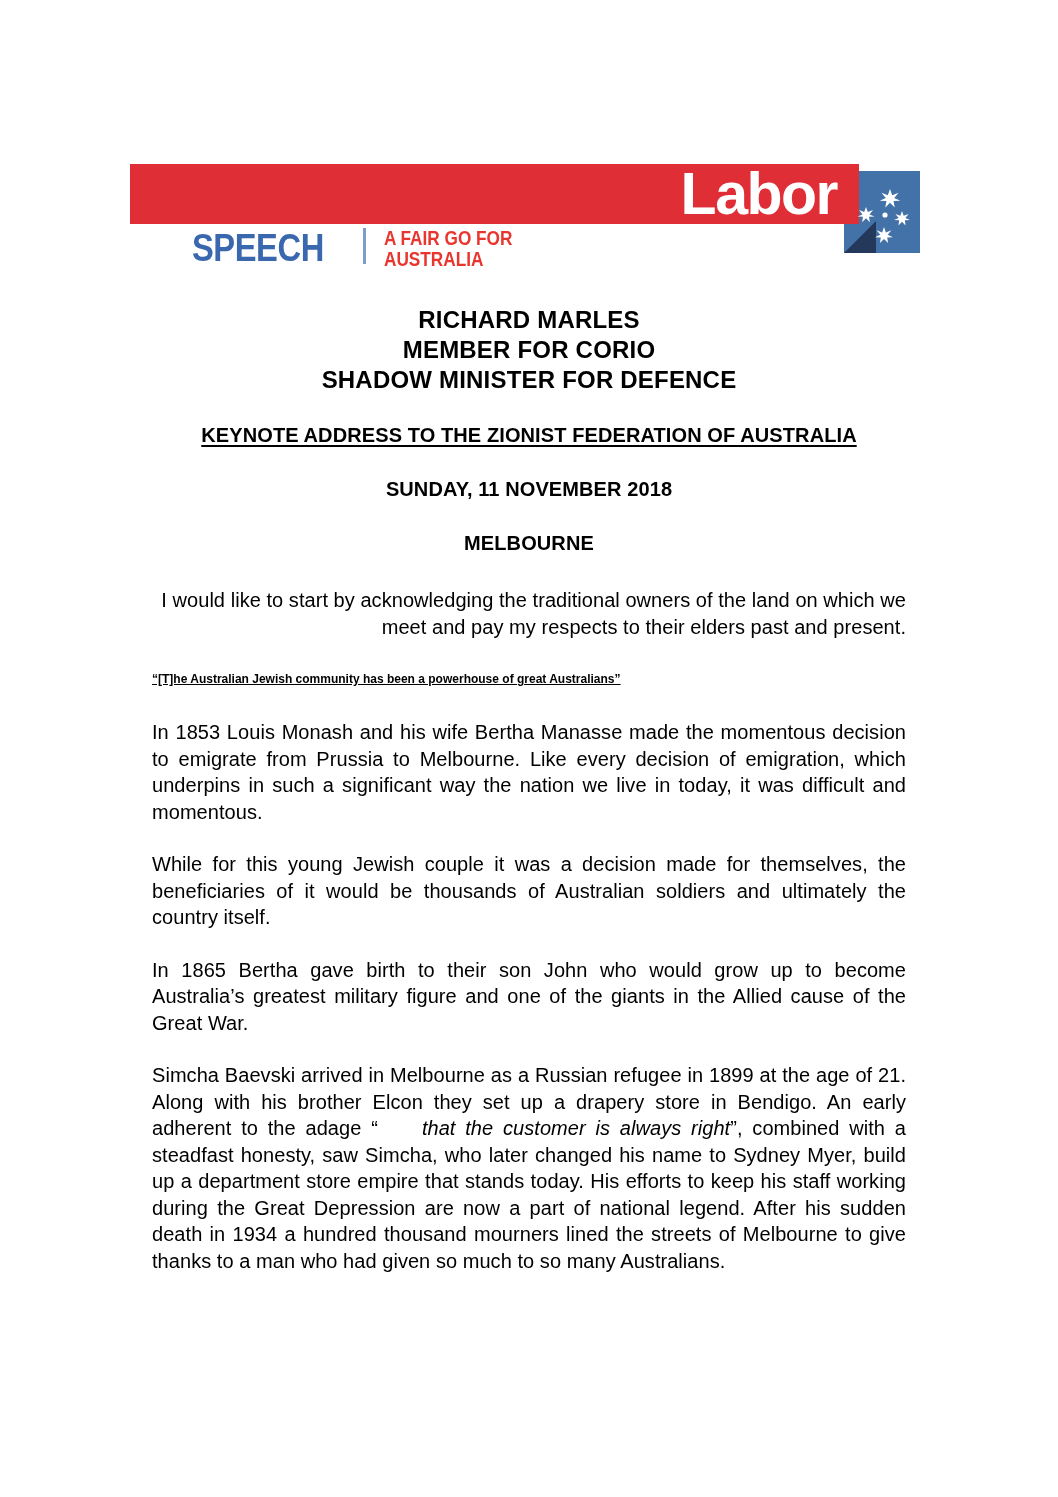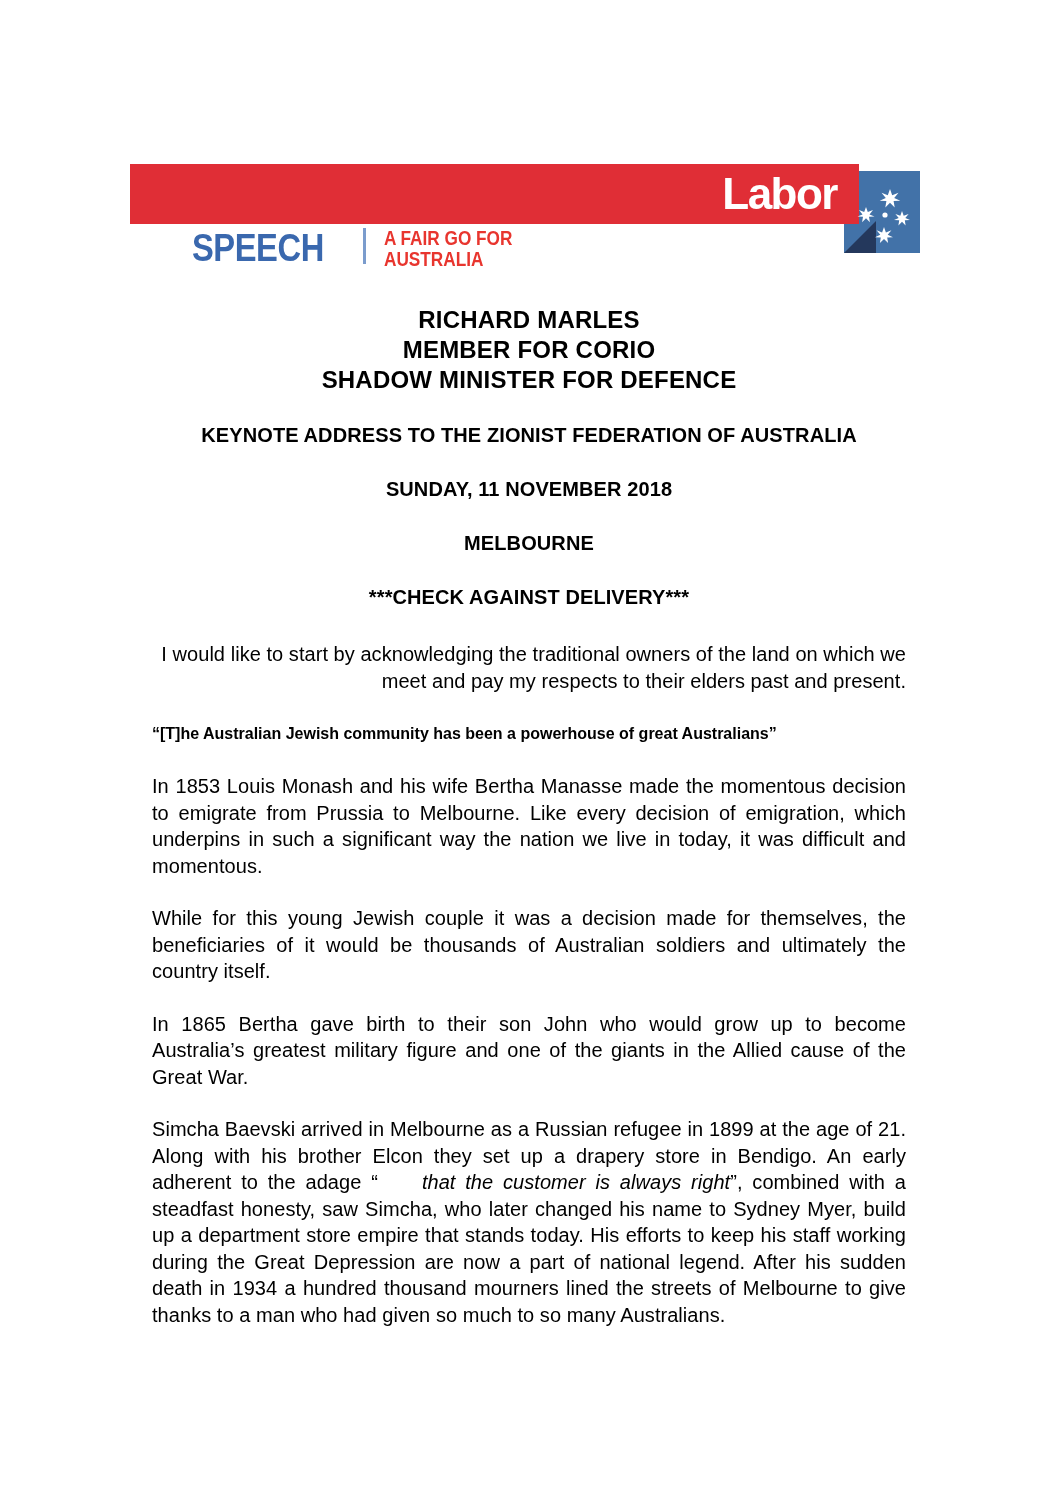--- a/index.html
+++ b/index.html
@@ -42,21 +42,21 @@
     background: #e02e36;
     z-index: 2;
   }
   .labor-wordmark {
     position: absolute;
     right: 22px;
     top: 2px;
     color: #ffffff;
     font-family: "Liberation Sans", sans-serif;
     font-weight: bold;
-    font-size: 44px;
+    font-size: 59px;
     letter-spacing: -1.5px;
     line-height: 56px;
     z-index: 3;
   }
   .logo-box {
     position: absolute;
     left: 714px;
     top: 7px;
     width: 76px;
     height: 82px;
@@ -136,41 +136,43 @@
   }
   .heading-center {
     text-align: center;
     font-weight: bold;
     font-size: 20px;
     line-height: 28px;
     margin-top: 26px;
     letter-spacing: 0.1px;
   }
   .heading-center.underlined {
+    text-decoration: underline;
     text-underline-offset: 3px;
   }
 
   p.body-para {
     font-size: 20px;
     line-height: 26.5px;
     margin: 0;
     letter-spacing: 0.05px;
   }
   .para-gap { height: 26px; }
   .gap-lg { height: 30px; }
 
   .justified { text-align: justify; text-align-last: left; }
   .ragged { text-align: right; }
   .bold-quote {
     font-weight: bold;
-    font-size: 16px;
+    font-size: 12px;
     line-height: 27px;
     margin: 0;
     text-align: justify;
     text-align-last: left;
+    text-decoration: underline;
   }
   .italic { font-style: italic; margin-left: 44px; }
 </style>
 </head>
 <body>
 
 <div class="page">
 
   <div class="letterhead">
 
@@ -214,21 +216,20 @@
       <div>MEMBER FOR CORIO</div>
       <div>SHADOW MINISTER FOR DEFENCE</div>
     </div>
 
     <div class="heading-center underlined">KEYNOTE ADDRESS TO THE ZIONIST FEDERATION OF AUSTRALIA</div>
 
     <div class="heading-center">SUNDAY, 11 NOVEMBER 2018</div>
 
     <div class="heading-center">MELBOURNE</div>
 
-    <div class="heading-center">***CHECK AGAINST DELIVERY***</div>
 
     <div class="gap-lg"></div>
 
     <p class="body-para ragged">I would like to start by acknowledging the traditional owners of the land on which we meet and pay my respects to their elders past and present.</p>
 
     <div class="para-gap"></div>
 
     <p class="bold-quote">“[T]he Australian Jewish community has been a powerhouse of great Australians”</p>
 
     <div class="para-gap"></div>

